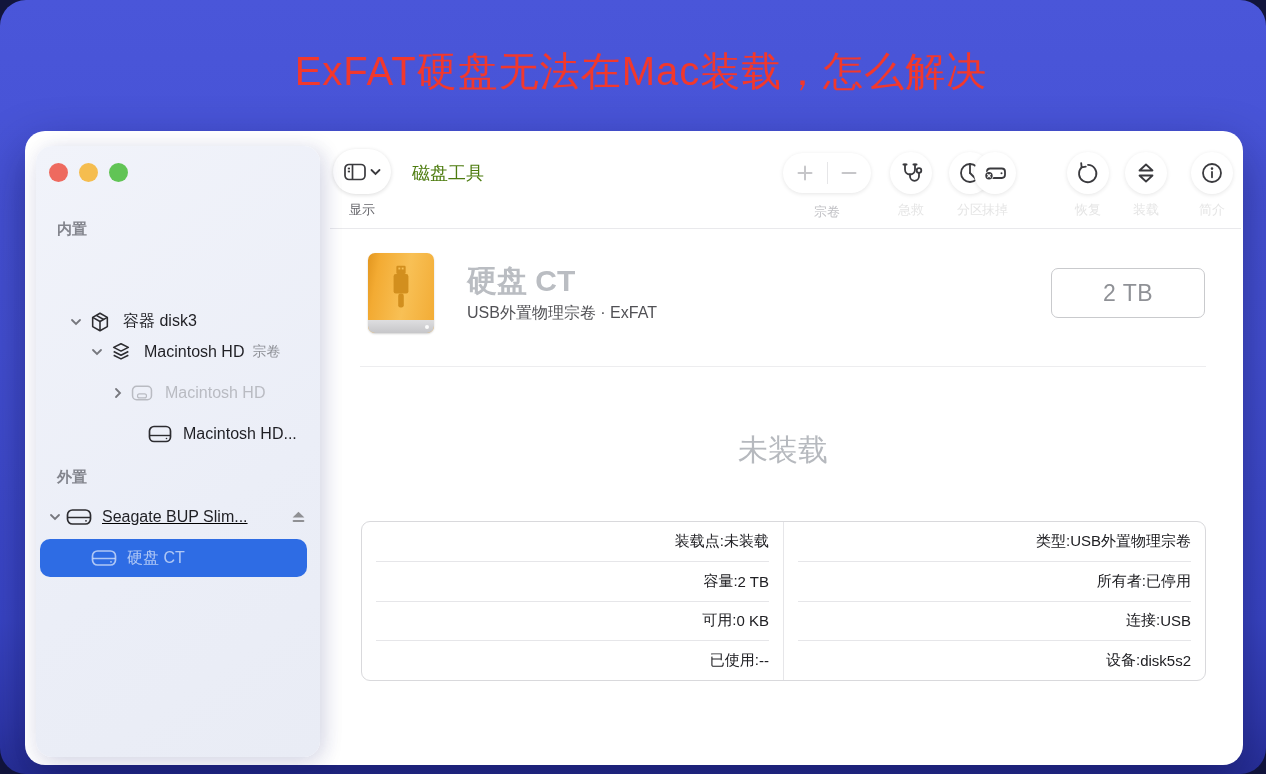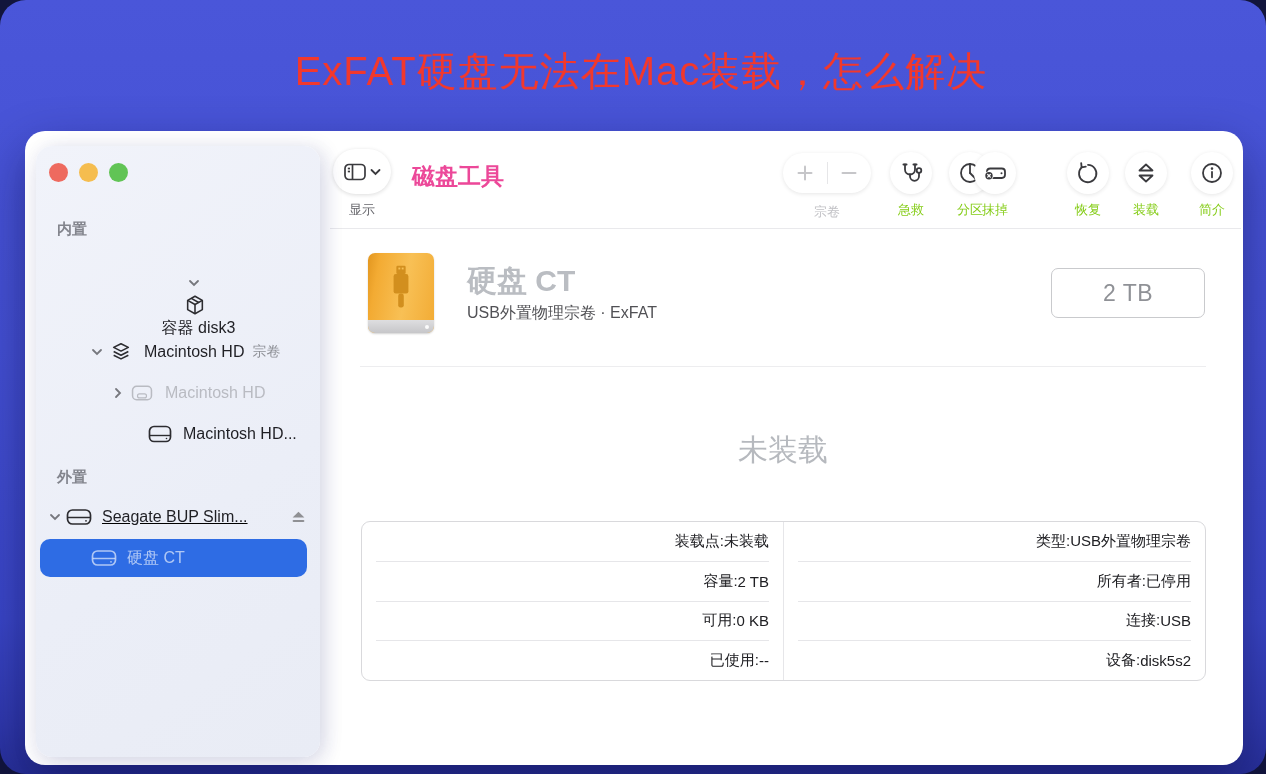--- a/index.html
+++ b/index.html
@@ -27,29 +27,29 @@
   .slabel{margin-left:10px;font-size:16px;color:#1f1f24;white-space:nowrap;}
   .stag{margin-left:8px;font-size:14px;color:#8e9096;}
   .dimmed .sicon,.dimmed .slabel{color:#b9bbc2;}
   .srow.selected{left:4px;width:calc(100% - 17px);height:38px;border-radius:10px;background:#2e6ce4;}
   .srow.selected .sicon,.srow.selected .slabel{color:rgba(255,255,255,.62);}
   .eject{position:absolute;right:14px;top:50%;transform:translateY(-50%);color:#8f9094;}
   
   .view-pill{position:absolute;left:333px;top:149px;width:58px;height:45px;background:#fff;border-radius:23px;
              box-shadow:0 1px 4px rgba(0,0,0,.14);display:flex;align-items:center;justify-content:center;gap:3px;color:#3a3a3e;}
   .tool-label{position:absolute;font-size:13px;color:#66666b;text-align:center;white-space:nowrap;}
-  .app-title{position:absolute;left:412px;top:161px;font-size:23px;font-weight:700;color:#ec4899;}
+  .app-title{position:absolute;left:412px;top:161px;font-size:18px;font-weight:400;color:#4d7c0f;}
   .vol-pill{position:absolute;left:783px;top:153px;width:88px;height:40px;background:#fff;border-radius:20px;
             box-shadow:0 1px 4px rgba(0,0,0,.10);display:flex;align-items:center;}
   .vol-pill .half{flex:1;display:flex;align-items:center;justify-content:center;color:#c6c6c9;}
   .vol-sep{width:1px;height:22px;background:#e6e6e8;}
   .tbtn{position:absolute;top:152px;width:44px;text-align:center;}
   .tbtn .circ{width:42px;height:42px;margin:0 auto;border-radius:50%;background:#fff;
               box-shadow:0 1px 4px rgba(0,0,0,.10);display:flex;align-items:center;justify-content:center;color:#3a3a3e;}
-  .tbtn .lbl{margin-top:7px;font-size:13px;color:#84cc16;white-space:nowrap;}
+  .tbtn .lbl{margin-top:7px;font-size:13px;color:#e5e5e5;white-space:nowrap;}
   
   .drive-big{position:absolute;left:368px;top:253px;width:66px;height:80px;border-radius:7px;
              background:linear-gradient(100deg,#e2961f 0%,#f3ab33 16%,#f8c055 55%,#f2ab34 100%);
              box-shadow:0 1px 2px rgba(0,0,0,.18);}
   .drive-big .strip{position:absolute;left:0;bottom:0;width:100%;height:13px;border-radius:0 0 7px 7px;
                     background:linear-gradient(#dedee0,#c6c6c9);}
   .drive-big .strip .led{position:absolute;right:5px;top:5px;width:4px;height:4px;border-radius:50%;background:#fbfbfb;}
   .drive-big .usb{position:absolute;left:50%;top:10px;transform:translateX(-50%);color:#d28f1e;}
   .vol-title{position:absolute;left:467px;top:261px;font-size:30px;font-weight:600;color:#babdc2;}
   .vol-sub{position:absolute;left:467px;top:303px;font-size:16px;color:#515155;}
@@ -195,21 +195,21 @@
   <div class="sidebar">
     <div class="traffic">
       <span class="dot red"></span>
       <span class="dot yellow"></span>
       <span class="dot green"></span>
     </div>
 
     <div class="section-label" style="top:74px;">内置</div>
 
 
-    <div class="srow" style="top:128px;padding-left:31px;flex-direction:column;">
+    <div class="srow" style="top:155px;padding-left:31px;">
       <span class="chev">
         <svg width="12" height="8" viewBox="0 0 12 8" fill="none" stroke="currentColor" stroke-width="1.8" stroke-linecap="round">
             <polyline points="2,2 6,6 10,2"></polyline>
           </svg>
         </span>
       <span class="sicon">
         <svg width="22" height="22" viewBox="0 0 24 24" fill="none" stroke="currentColor" stroke-width="1.7" stroke-linejoin="round">
           <path d="M12 2.5l8 4.5v10l-8 4.5-8-4.5V7z"></path>
             <path d="M4 7l8 4.5L20 7"></path>
             <path d="M12 11.5V21"></path>

